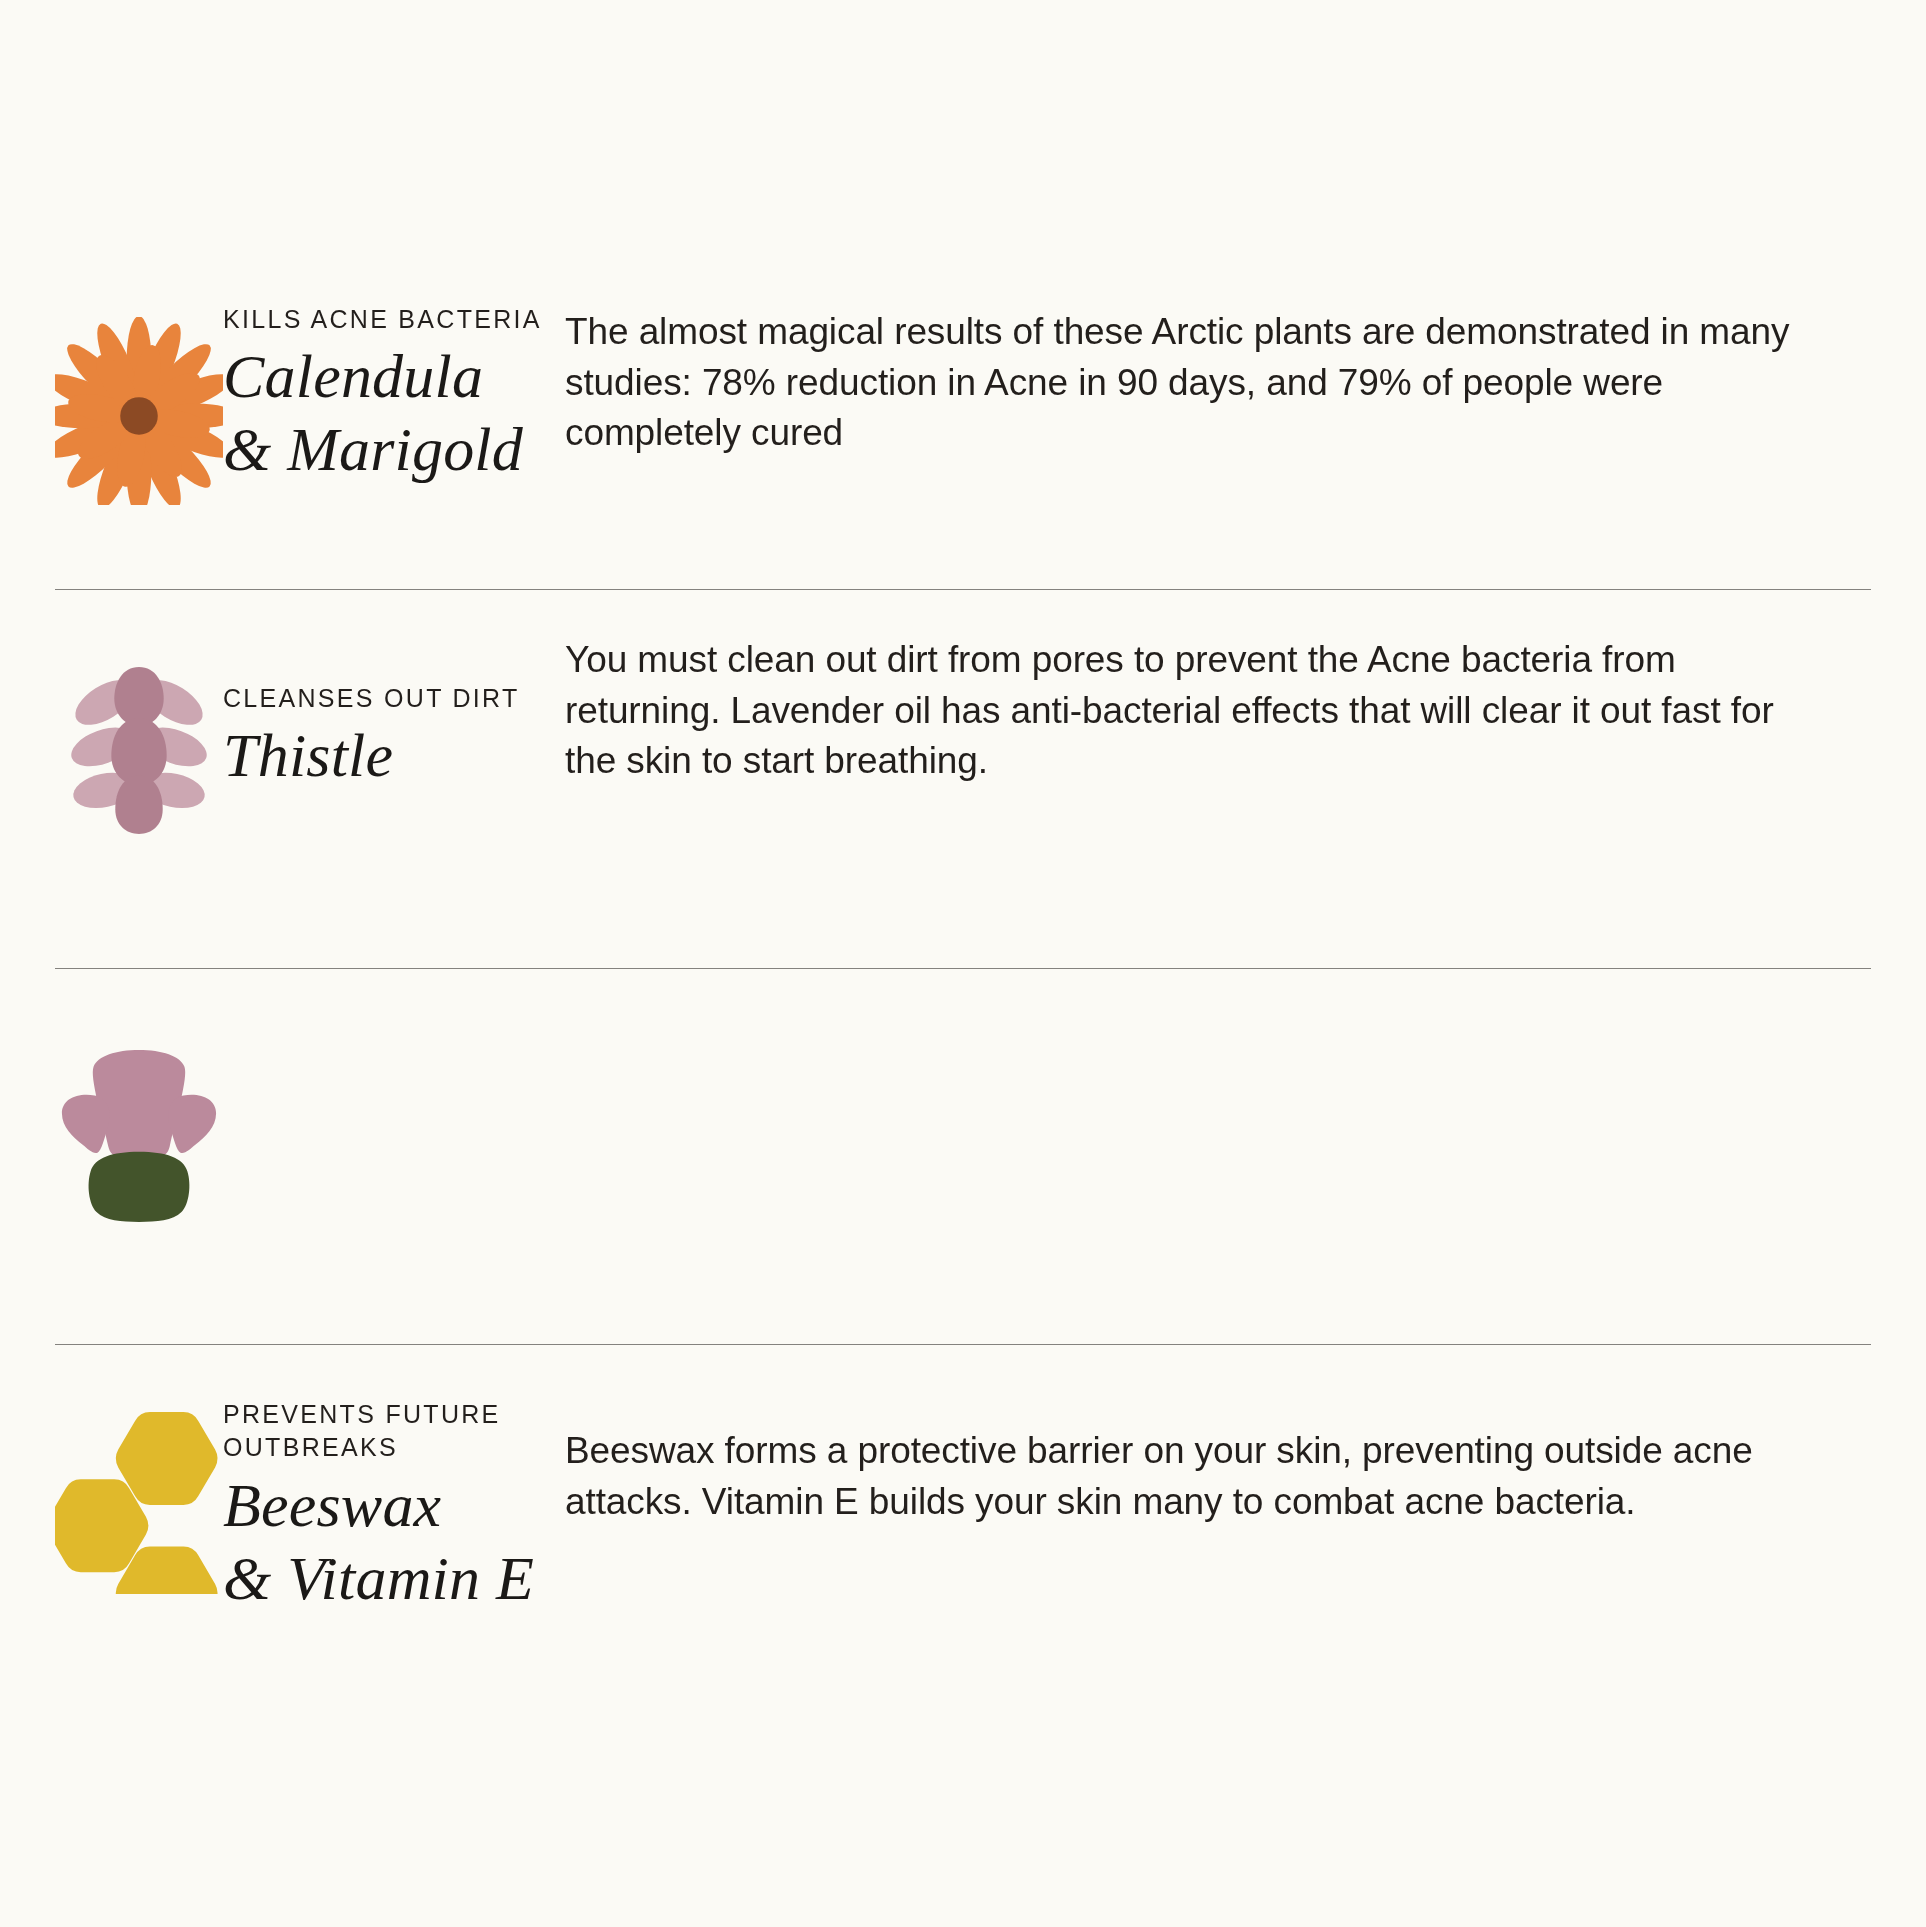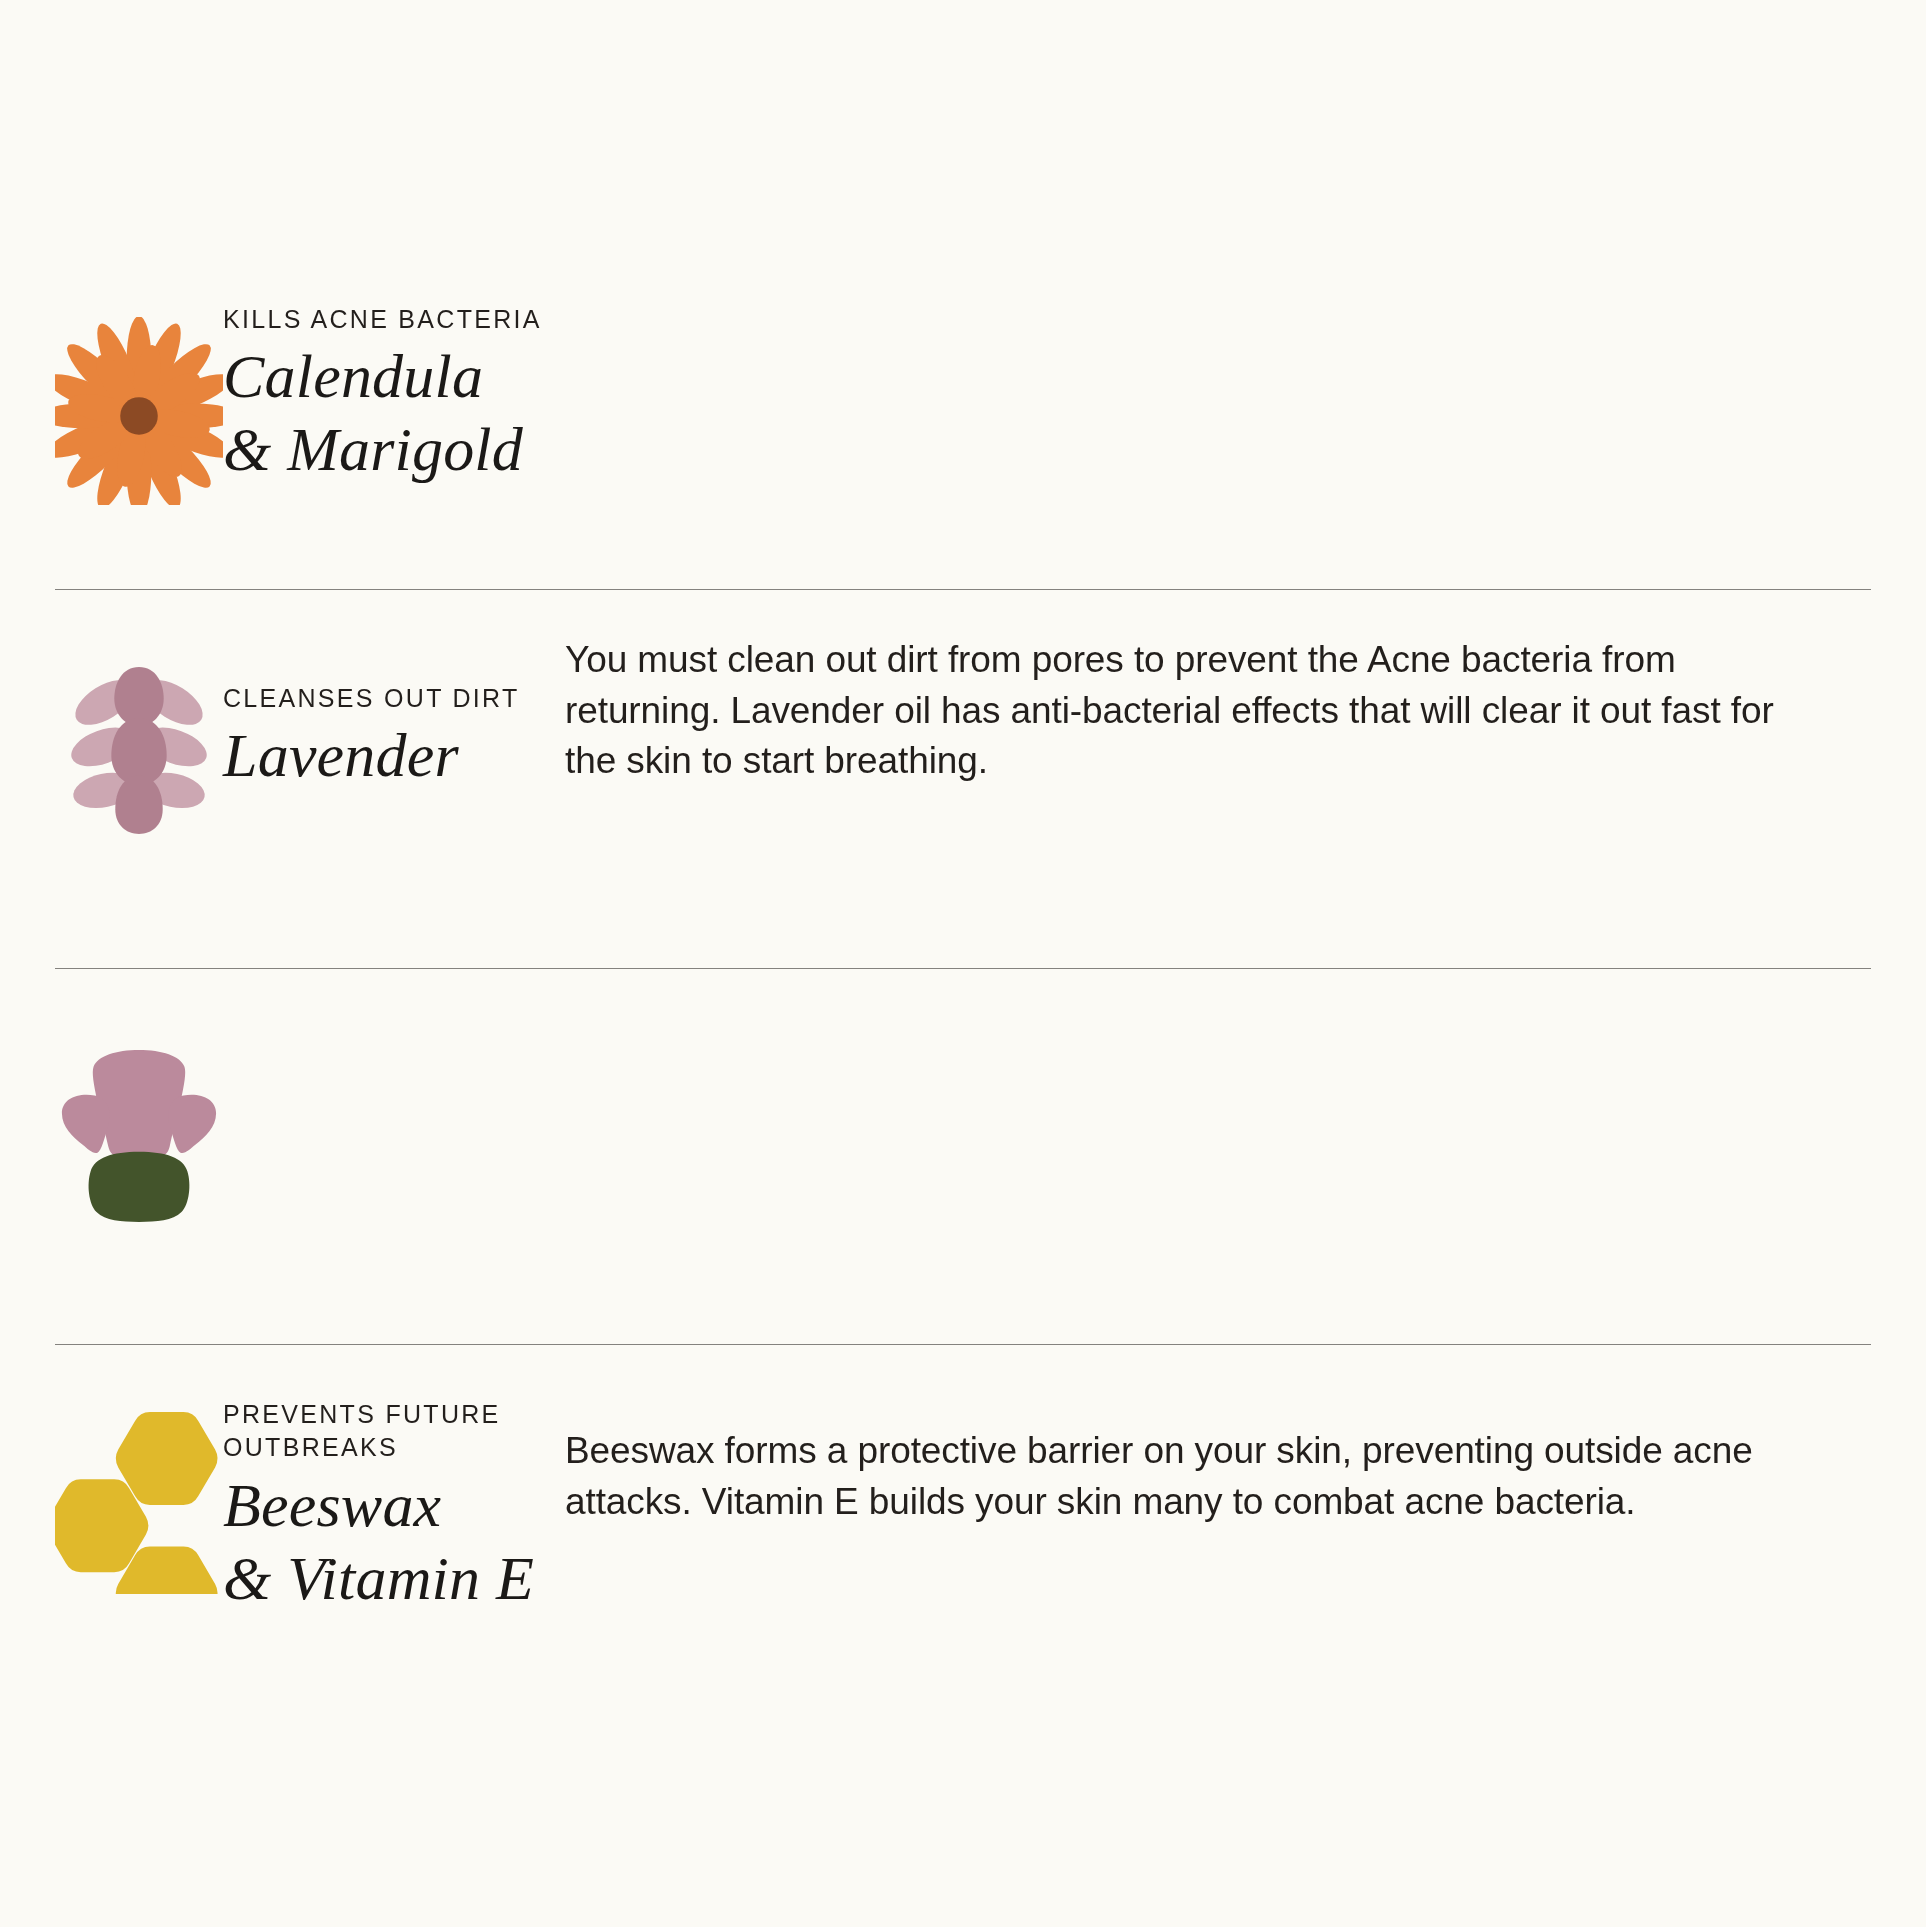--- a/index.html
+++ b/index.html
@@ -217,20 +217,23 @@
                 </g>
               <circle cx="0" cy="0" r="19" fill="#8C4A24"></circle>
             </g>
           </svg>
         </div>
       </div>
       <div class="name-col">
         <div class="eyebrow">KILLS ACNE BACTERIA</div>
         <div class="ingredient">Calendula
 &amp; Marigold</div>
+      </div>
+      <div class="desc-col">
+        <div class="desc">The almost magical results of these Arctic plants are demonstrated in many studies: 78% reduction in Acne in 90 days, and 79% of people were completely cured</div>
       </div>
     </div>
 
     <div class="benefit-row row-2">
       <div class="divider"></div>
       <div class="icon-col">
         <div class="icon-box">
           <svg width="168" height="188" viewBox="0 0 170 190" aria-hidden="true">
             <g fill="#CCA7B2">
               <ellipse cx="50" cy="56" rx="33" ry="17" transform="rotate(-32 50 56)"></ellipse>
@@ -243,21 +246,21 @@
             <g fill="#B0808F">
               <path d="M85 20 C 102 20 110 36 110 52 C 110 68 99 80 85 80 C 71 80 60 68 60 52 C 60 36 68 20 85 20 Z"></path>
               <path d="M85 72 C 104 72 113 90 113 110 C 113 128 100 140 85 140 C 70 140 57 128 57 110 C 57 90 66 72 85 72 Z"></path>
               <path d="M85 130 C 101 130 109 146 109 164 C 109 180 98 189 85 189 C 72 189 61 180 61 164 C 61 146 69 130 85 130 Z"></path>
             </g>
           </svg>
         </div>
       </div>
       <div class="name-col">
         <div class="eyebrow">CLEANSES OUT DIRT</div>
-        <div class="ingredient">Lavender</div>
+        <div class="ingredient">Thistle</div>
       </div>
       <div class="desc-col">
         <div class="desc">You must clean out dirt from pores to prevent the Acne bacteria from returning. Lavender oil has anti-bacterial effects that will clear it out fast for the skin to start breathing.</div>
       </div>
     </div>
 
     <div class="benefit-row row-3">
       <div class="divider"></div>
       <div class="icon-col">
         <div class="icon-box">

